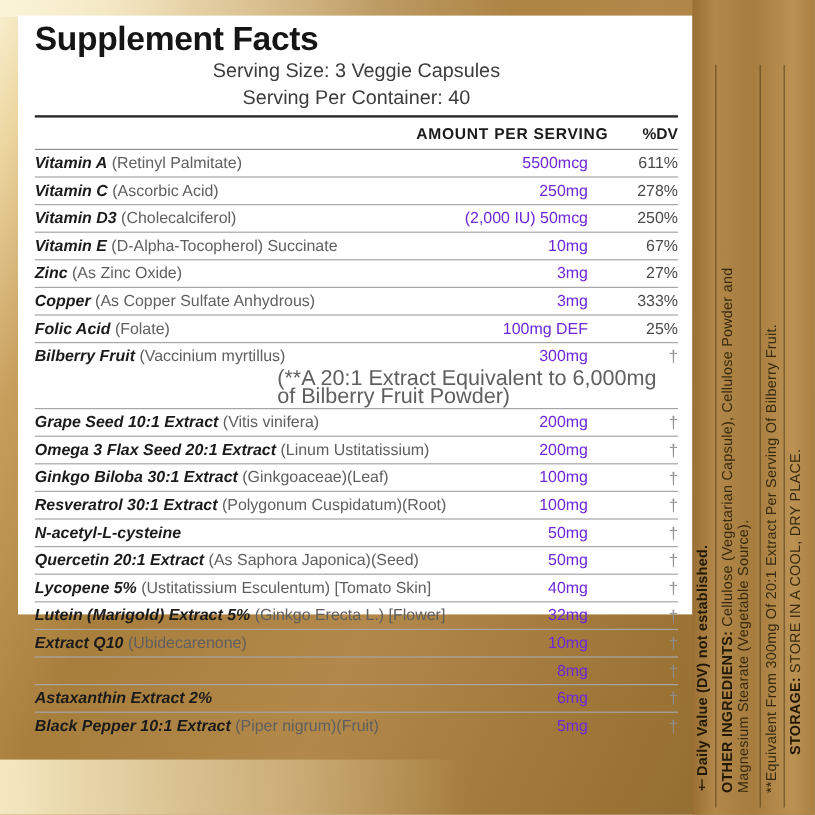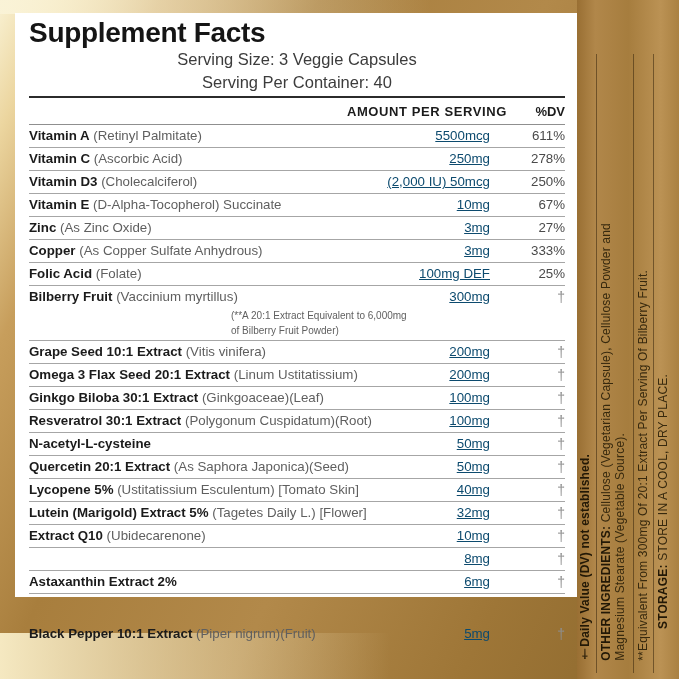--- a/index.html
+++ b/index.html
@@ -7,39 +7,39 @@
     width:679px;height:679px;position:relative;overflow:hidden;
     font-family:"Liberation Sans", sans-serif;
     background:linear-gradient(115deg,#f9f1d2 0%,#ecd6a0 6%,#c79e5c 16%,#a87e3d 32%,#b2894a 55%,#9e7637 78%,#8c682d 100%);
   }
   .glow-top{position:absolute;top:0;left:0;width:430px;height:14px;
     background:linear-gradient(to right,rgba(250,243,215,.95),rgba(250,243,215,0));}
   .glow-bottom{position:absolute;bottom:0;left:0;width:390px;height:46px;
     background:linear-gradient(to right,rgba(249,238,200,.95),rgba(249,238,200,0));}
 
   
-  .panel{position:absolute;left:15px;top:13px;width:562px;height:584px;background:#ffffff;
+  .panel{position:absolute;left:15px;top:13px;width:562px;height:499px;background:#ffffff;
     box-sizing:border-box;padding:6px 12px 0 14px;color:#1b1b1b;}
   .title{font-size:28px;line-height:28px;font-weight:700;color:#151515;letter-spacing:-0.3px;}
   .serving{font-size:16.5px;line-height:20.5px;color:#3c3c3c;margin-top:2px;text-align:center;}
   .thickline{border-bottom:2px solid #2b2b2b;margin-top:4px;}
   .colhead{position:relative;height:26px;border-bottom:1px solid #8f8f8f;
     font-size:13px;font-weight:700;color:#1b1b1b;text-align:center;}
   .colhead .ah{position:absolute;right:58px;top:50%;transform:translateY(-50%);letter-spacing:.6px;}
   .colhead .dh{position:absolute;right:0;top:50%;transform:translateY(-50%);}
 
   .rowblock{border-bottom:1px solid #a6a6a6;}
-  .rowblock:last-child{border-bottom:none;margin-top:29px;}
+  .rowblock:last-child{border-bottom:none;}
   .rowline{position:relative;height:22px;font-size:13.3px;line-height:22px;white-space:nowrap;}
-  .nm{font-weight:700;color:#1b1b1b;}
+  .nm{font-weight:700;color:#1b1b1b;font-style:italic;}
   .dt{color:#5f5f5f;}
-  .amt{position:absolute;right:75px;top:50%;transform:translateY(-50%);color:#0c4a6e;text-decoration:underline;}
+  .amt{position:absolute;right:75px;top:50%;transform:translateY(-50%);color:#6d28d9;}
   .dv{position:absolute;right:0;top:50%;transform:translateY(-50%);color:#4a4a4a;}
   .dv.dagger{color:#8e8e8e;font-size:14px;}
-  .note{font-size:10px;line-height:15px;color:#5f5f5f;padding:0 0 2px 202px;white-space:nowrap;}
+  .note{font-size:18px;line-height:15px;color:#5f5f5f;padding:0 0 2px 202px;white-space:nowrap;}
 
   
   .sidebar{position:absolute;left:577px;top:0;width:102px;height:679px;
     background:linear-gradient(to right,#996f33 0%,#b1874a 18%,#a67d3e 50%,#bb9254 82%,#aa8142 100%);}
   .vline{position:absolute;top:54px;bottom:6px;width:1px;background:rgba(56,38,12,.55);}
   .vl1{left:19px;} .vl2{left:56px;} .vl3{left:76px;}
   .sb{position:absolute;bottom:18px;writing-mode:vertical-rl;transform:rotate(180deg);
     font-size:12px;line-height:13.5px;letter-spacing:.2px;color:#37290e;white-space:nowrap;}
   .sb b{color:#221806;}
   .sb1{left:2px;font-weight:700;color:#221806;}
@@ -185,21 +185,21 @@
   <div class="rowblock">
     <div class="rowline">
       <span class="nm">Lycopene 5%</span><span class="dt"> (Ustitatissium Esculentum) [Tomato Skin]</span>
       <span class="amt">40mg</span>
       <span class="dv dagger">†</span>
     </div>
   </div>
 
   <div class="rowblock">
     <div class="rowline">
-      <span class="nm">Lutein (Marigold) Extract 5%</span><span class="dt"> (Tagetes Daily L.) [Flower]</span>
+      <span class="nm">Lutein (Marigold) Extract 5%</span><span class="dt"> (Ginkgo Erecta L.) [Flower]</span>
       <span class="amt">32mg</span>
       <span class="dv dagger">†</span>
     </div>
   </div>
 
   <div class="rowblock">
     <div class="rowline">
       <span class="nm">Extract Q10</span><span class="dt"> (Ubidecarenone)</span>
       <span class="amt">10mg</span>
       <span class="dv dagger">†</span>

